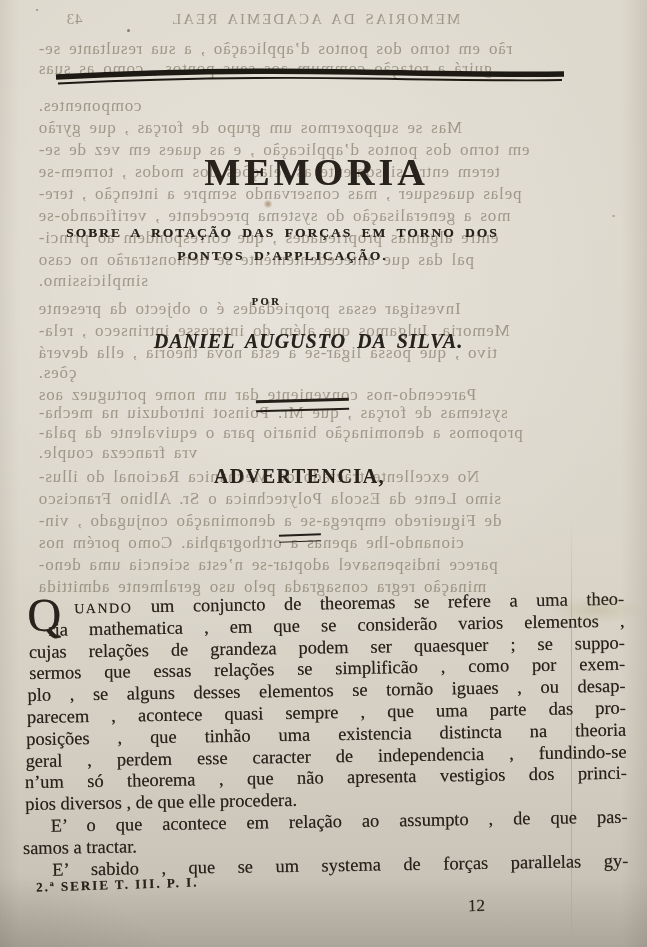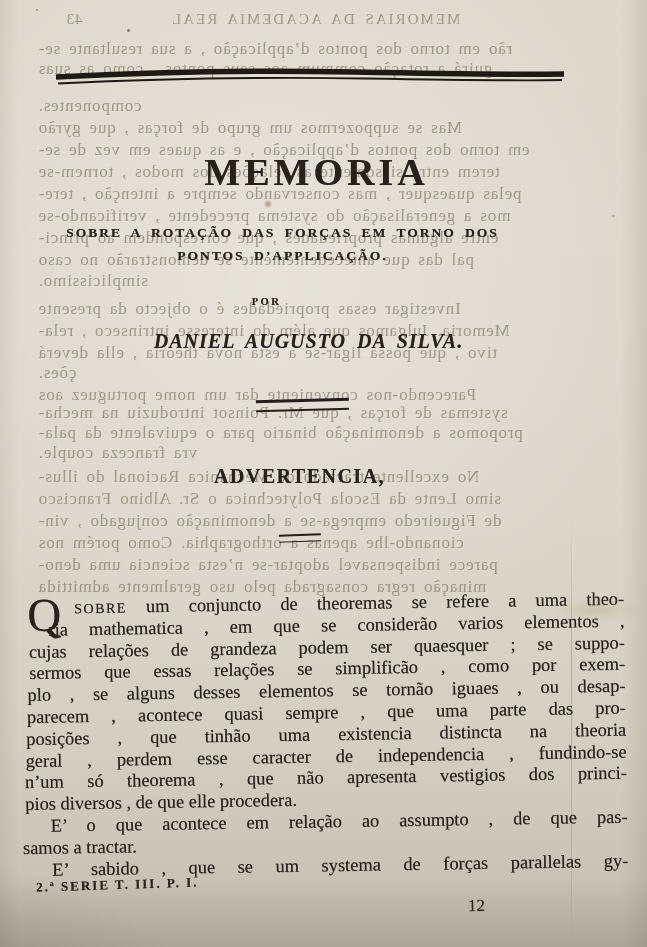--- a/index.html
+++ b/index.html
@@ -133,21 +133,21 @@
 
     <div class="divA"></div>
 
     <div class="section">ADVERTENCIA,</div>
 
     <div class="divB"></div>
 
     <div class="body-text">
       <span class="dropcap">Q</span>
 
-    <div class="bl first"><span class="sc">SOBRE</span> um conjuncto de theoremas se refere a uma theo-</div>
+    <div class="bl first"><span class="sc">UANDO</span> um conjuncto de theoremas se refere a uma theo-</div>
         <div class="bl second">ria mathematica , em que se considerão varios elementos ,</div>
         <div class="bl ">cujas relações de grandeza podem ser quaesquer ; se suppo-</div>
         <div class="bl ">sermos que essas relações se simplificão , como por exem-</div>
         <div class="bl ">plo , se alguns desses elementos se tornão iguaes , ou desap-</div>
         <div class="bl ">parecem , acontece quasi sempre , que uma parte das pro-</div>
         <div class="bl ">posições , que tinhão uma existencia distincta na theoria</div>
         <div class="bl ">geral , perdem esse caracter de independencia , fundindo-se</div>
         <div class="bl ">n’um só theorema , que não apresenta vestigios dos princi-</div>
         <div class="bl end">pios diversos , de que elle procedera.</div>
         <div class="bl indent">E’ o que acontece em relação ao assumpto , de que pas-</div>

